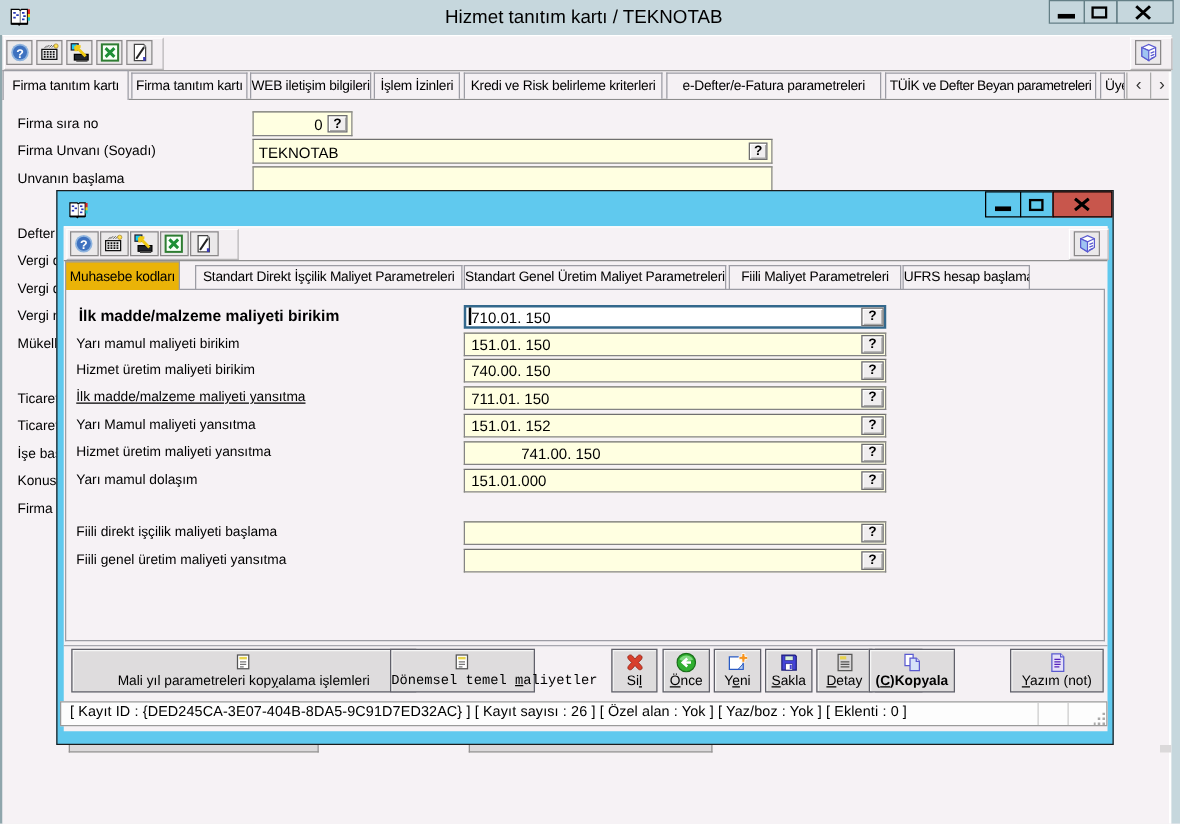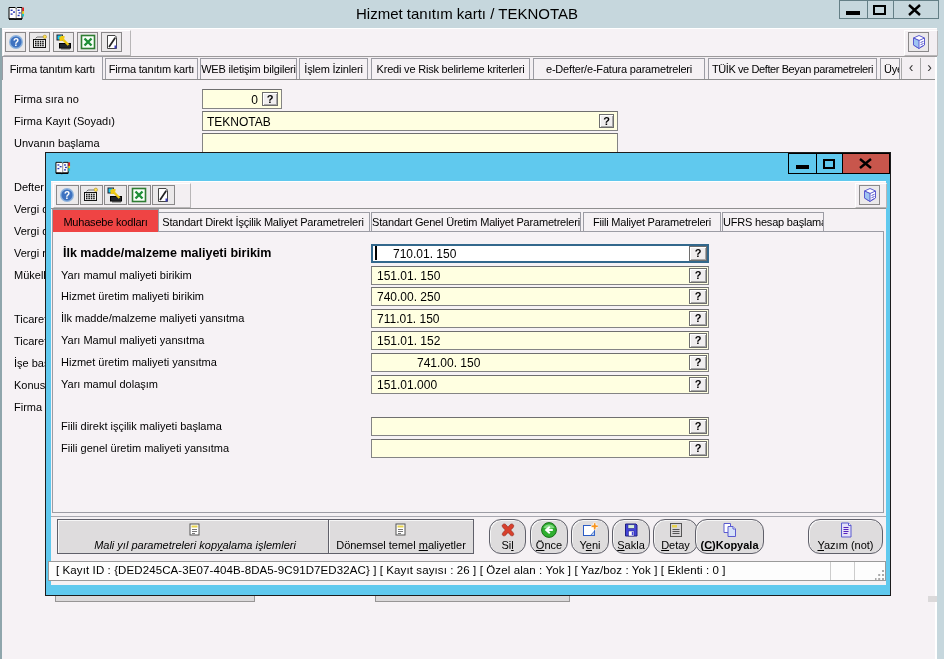--- a/index.html
+++ b/index.html
@@ -25,21 +25,21 @@
   font-weight:bold;font-size:11px;text-align:center;line-height:13px;
   box-shadow:inset 1px 1px 0 #FFF, inset -1px -1px 0 #A8A8A8;}
 
 #dlg{left:45px;top:152px;width:846px;height:444px;border:1px solid #1C1C1C;background:#60C9EE;box-sizing:border-box;}
 #dlg-inner{left:5px;top:29px;width:835px;height:403px;background:#F5F1F4;}
 .dcap{top:0;height:21px;border:1px solid #000;box-sizing:border-box;}
 .bigbtn{top:519px;height:35px;background:#DEDCDD;border:1px solid #60606A;box-sizing:border-box;
   box-shadow:inset 1px 1px 0 #F6F6F6;}
 .bigbtn .bt{position:absolute;left:0;right:0;top:19px;text-align:center;white-space:nowrap;}
 .bigbtn svg{position:absolute;top:3px;left:50%;margin-left:-8px;}
-.sb{top:519px;border-radius:12px;}
+.sb{top:519px;}
 .bigbtn.sb svg{top:2px;}
 .val{font-size:12px;white-space:nowrap;}
 u{text-decoration:underline;}
 </style>
 </head>
 <body>
 
 <div id="titlebar" class="abs"></div>
 <div id="title-text" class="abs">Hizmet tanıtım kartı / TEKNOTAB</div>
 <svg class="abs" style="left:8px;top:5px;" width="17" height="17" viewBox="0 0 17 17">
@@ -91,21 +91,21 @@
 <div class="abs tab" style="left:533px;top:58px;width:172px;height:21px;line-height:20px;">e-Defter/e-Fatura parametreleri</div>
 <div class="abs tab" style="left:708px;top:58px;width:169px;height:21px;line-height:20px;letter-spacing:-0.4px;">TÜİK ve Defter Beyan parametreleri</div>
 <div class="abs tab" style="left:880px;top:58px;width:20px;height:21px;line-height:20px;text-align:left;padding-left:3px;">Üye</div>
 <div class="abs" style="left:901px;top:58px;width:18px;height:21px;border-left:1px solid #AAA;text-align:center;line-height:19px;font-size:14px;color:#333;">‹</div>
 <div class="abs" style="left:920px;top:58px;width:17px;height:21px;border-left:1px solid #AAA;text-align:center;line-height:19px;font-size:14px;color:#333;">›</div>
 
 <div class="abs lbl" style="left:14px;top:93px;">Firma sıra no</div>
 <div class="abs inp" style="left:202px;top:89px;width:80px;height:20px;"></div>
 <div class="abs" style="left:202px;top:93px;width:56px;text-align:right;font-size:12px;">0</div>
 <div class="abs qbtn" style="left:262px;top:92px;width:16px;height:14px;line-height:12px;">?</div>
-<div class="abs lbl" style="left:14px;top:115px;">Firma Kayıt (Soyadı)</div>
+<div class="abs lbl" style="left:14px;top:115px;">Firma Unvanı (Soyadı)</div>
 <div class="abs inp" style="left:202px;top:111px;width:416px;height:20px;"></div>
 <div class="abs" style="left:207px;top:115px;font-size:12px;">TEKNOTAB</div>
 <div class="abs qbtn" style="left:599px;top:114px;width:15px;height:14px;line-height:12px;">?</div>
 <div class="abs lbl" style="left:14px;top:137px;">Unvanın başlama</div>
 <div class="abs inp" style="left:202px;top:133px;width:416px;height:20px;"></div>
 
 <div class="abs lbl" style="left:14px;top:181px;">Defter türü</div>
 <div class="abs lbl" style="left:14px;top:203px;">Vergi dairesi</div>
 <div class="abs lbl" style="left:14px;top:225px;">Vergi dairesi no</div>
 <div class="abs lbl" style="left:14px;top:247px;">Vergi numarası</div>
@@ -243,45 +243,45 @@
 <div class="abs tbtn" style="left:859px;top:185px;">
     <svg width="16" height="16" viewBox="0 0 16 16">
       <path d="M2.5 4 L8 1.5 L13.5 4 L13.5 11 L8 14.5 L2.5 11 Z" fill="#FFF" stroke="#5A5AD0"></path>
       <path d="M2.5 4 L8 6.5 L13.5 4" fill="none" stroke="#5A5AD0"></path>
       <path d="M2.5 4 L8 6.5 L8 14.5 L2.5 11 Z" fill="#9FC4F2" stroke="#5A5AD0"></path>
       <path d="M9.5 8.5 L12.5 7.3 M9.5 10.7 L12.5 9.5 M9.5 12.9 L12.5 11.7" stroke="#5A5AD0"></path>
     </svg>
   </div>
 
 <div class="abs" style="left:52px;top:231px;width:832px;height:1px;background:#9C9CA4;z-index:1;"></div>
-<div class="abs tab" style="left:52px;top:209px;width:107px;height:23px;line-height:24px;background:#ef4444;border-color:#9C9CA4;z-index:2;">Muhasebe kodları</div>
+<div class="abs tab" style="left:52px;top:209px;width:92px;height:23px;line-height:24px;background:#eab308;border-color:#9C9CA4;z-index:2;">Muhasebe kodları</div>
 <div class="abs tab" style="left:156px;top:212px;width:214px;height:20px;line-height:19px;border-color:#9C9CA4;">Standart Direkt İşçilik Maliyet Parametreleri</div>
 <div class="abs tab" style="left:371px;top:212px;width:210px;height:20px;line-height:19px;border-color:#9C9CA4;">Standart Genel Üretim Maliyet Parametreleri</div>
 <div class="abs tab" style="left:583px;top:212px;width:138px;height:28px;line-height:19px;border-color:#9C9CA4;">Fiili Maliyet Parametreleri</div>
 <div class="abs tab" style="left:722px;top:212px;width:102px;height:20px;line-height:19px;border-color:#9C9CA4;">UFRS hesap başlama</div>
 
 <div class="abs" style="left:52px;top:232px;width:832px;height:281px;background:#F6F2F5;border:1px solid #9C9CA4;border-top:none;box-sizing:border-box;"></div>
 <div class="abs" style="left:51px;top:516px;width:835px;height:1px;background:#A8A8B0;"></div>
 <div class="abs lbl" style="left:63px;top:246px;font-weight:bold;font-size:12.5px;">İlk madde/malzeme maliyeti birikim</div>
 <div class="abs" style="left:371px;top:244px;width:338px;height:19px;box-sizing:border-box;background:#FFF;border:2px solid #33688C;"></div>
 <div class="abs" style="left:375px;top:246px;width:2px;height:14px;background:#000;"></div>
-<div class="abs val" style="left:377px;top:247px;padding-left:16px;">710.01. 150</div>
+<div class="abs val" style="left:377px;top:247px;">710.01. 150</div>
 <div class="abs qbtn" style="left:689px;top:246px;width:18px;">?</div>
 
 <div class="abs lbl" style="left:61px;top:269px;">Yarı mamul maliyeti birikim</div>
 <div class="abs inp" style="left:371px;top:266px;width:338px;height:19px;"></div>
 <div class="abs val" style="left:377px;top:269px;">151.01. 150</div>
 <div class="abs qbtn" style="left:689px;top:268px;width:18px;">?</div>
 
 <div class="abs lbl" style="left:61px;top:290px;">Hizmet üretim maliyeti birikim</div>
 <div class="abs inp" style="left:371px;top:287px;width:338px;height:19px;"></div>
-<div class="abs val" style="left:377px;top:290px;">740.00. 250</div>
+<div class="abs val" style="left:377px;top:290px;">740.00. 150</div>
 <div class="abs qbtn" style="left:689px;top:289px;width:18px;">?</div>
 
-<div class="abs lbl" style="left:61px;top:312px;">İlk madde/malzeme maliyeti yansıtma</div>
+<div class="abs lbl" style="left:61px;top:312px;text-decoration:underline;">İlk madde/malzeme maliyeti yansıtma</div>
 <div class="abs inp" style="left:371px;top:309px;width:338px;height:19px;"></div>
 <div class="abs val" style="left:377px;top:312px;">711.01. 150</div>
 <div class="abs qbtn" style="left:689px;top:311px;width:18px;">?</div>
 
 <div class="abs lbl" style="left:61px;top:334px;">Yarı Mamul maliyeti yansıtma</div>
 <div class="abs inp" style="left:371px;top:331px;width:338px;height:19px;"></div>
 <div class="abs val" style="left:377px;top:334px;">151.01. 152</div>
 <div class="abs qbtn" style="left:689px;top:333px;width:18px;">?</div>
 
 <div class="abs lbl" style="left:61px;top:356px;">Hizmet üretim maliyeti yansıtma</div>
@@ -295,29 +295,29 @@
 <div class="abs qbtn" style="left:689px;top:377px;width:18px;">?</div>
 
 <div class="abs lbl" style="left:61px;top:420px;">Fiili direkt işçilik maliyeti başlama</div>
 <div class="abs inp" style="left:371px;top:417px;width:338px;height:19px;"></div>
 <div class="abs qbtn" style="left:689px;top:419px;width:18px;">?</div>
 
 <div class="abs lbl" style="left:61px;top:442px;">Fiili genel üretim maliyeti yansıtma</div>
 <div class="abs inp" style="left:371px;top:439px;width:338px;height:19px;"></div>
 <div class="abs qbtn" style="left:689px;top:441px;width:18px;">?</div>
 
-<div class="abs bigbtn" style="left:57px;width:276px;font-style:italic;">
+<div class="abs bigbtn" style="left:57px;width:276px;">
     <svg width="16" height="14" viewBox="0 0 16 14">
       <rect x="3" y="1" width="9" height="11" fill="#FFF" stroke="#555"></rect>
       <rect x="4.5" y="2.5" width="6" height="2" fill="#E8D44D"></rect>
       <path d="M5 6.5h5M5 8.5h5M5 10.5h3" stroke="#777" stroke-width="1"></path>
     </svg>
     <div class="bt">Mali yıl parametreleri kop<u>y</u>alama işlemleri</div>
   </div>
-<div class="abs bigbtn" style="left:328px;width:146px;">
+<div class="abs bigbtn" style="left:312px;width:116px;font-family:Liberation Mono, monospace;">
     <svg width="16" height="14" viewBox="0 0 16 14">
       <rect x="3" y="1" width="9" height="11" fill="#FFF" stroke="#555"></rect>
       <rect x="4.5" y="2.5" width="6" height="2" fill="#E8D44D"></rect>
       <path d="M5 6.5h5M5 8.5h5M5 10.5h3" stroke="#777" stroke-width="1"></path>
     </svg>
     <div class="bt">Dönemsel temel <u>m</u>aliyetler</div>
   </div>
 <div class="abs bigbtn sb" style="left:489px;width:37px;">
     <svg width="16" height="16" viewBox="0 0 16 16">
       <path d="M2.6 2.8 C3.8 1.6 5 1.7 6 2.8 L8 5.2 L10 2.8 C11 1.7 12.2 1.6 13.3 2.8 C14.1 3.8 13.6 5 12.8 5.9 L10.7 8 L12.9 10.4 C13.8 11.4 14.1 12.6 13.2 13.4 C12.1 14.3 10.8 13.7 9.9 12.6 L8 10.4 L6.1 12.7 C5.2 13.8 3.9 14.3 2.8 13.4 C1.9 12.6 2.2 11.4 3.1 10.4 L5.3 8 L3.1 5.7 C2.2 4.7 1.8 3.6 2.6 2.8 Z" fill="#D8402C" stroke="#8E1F12" stroke-width="0.6"></path>

